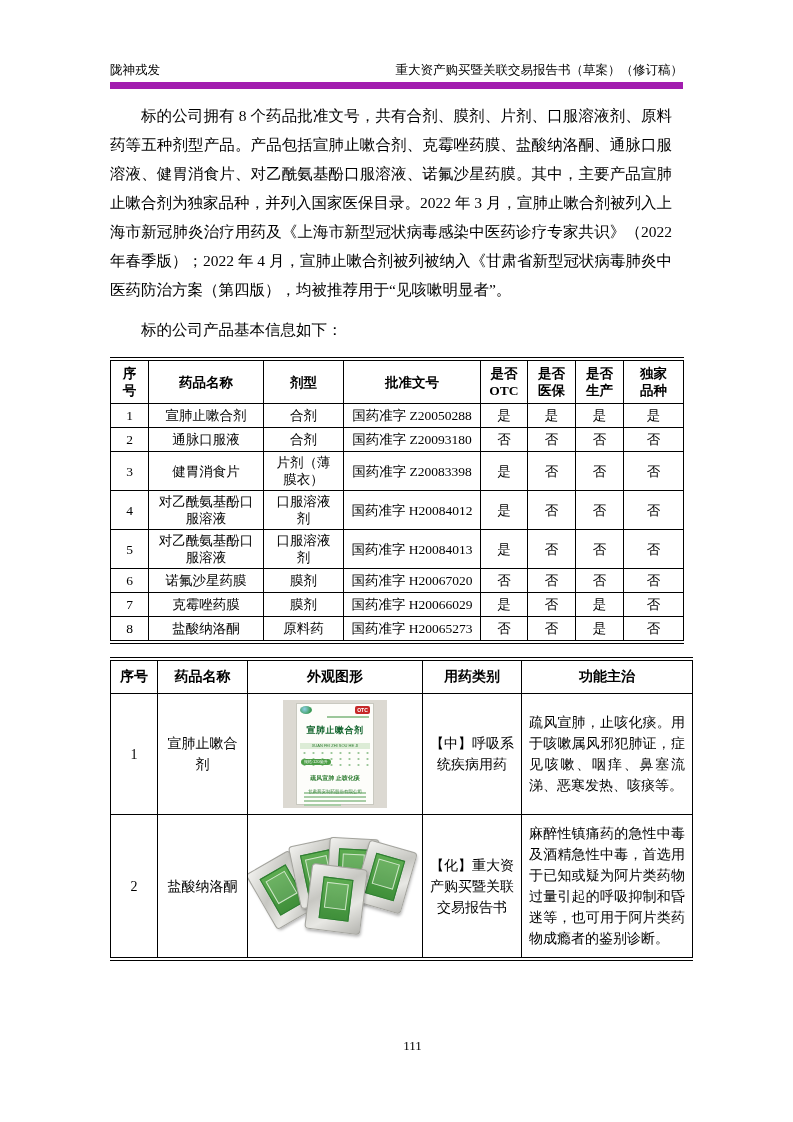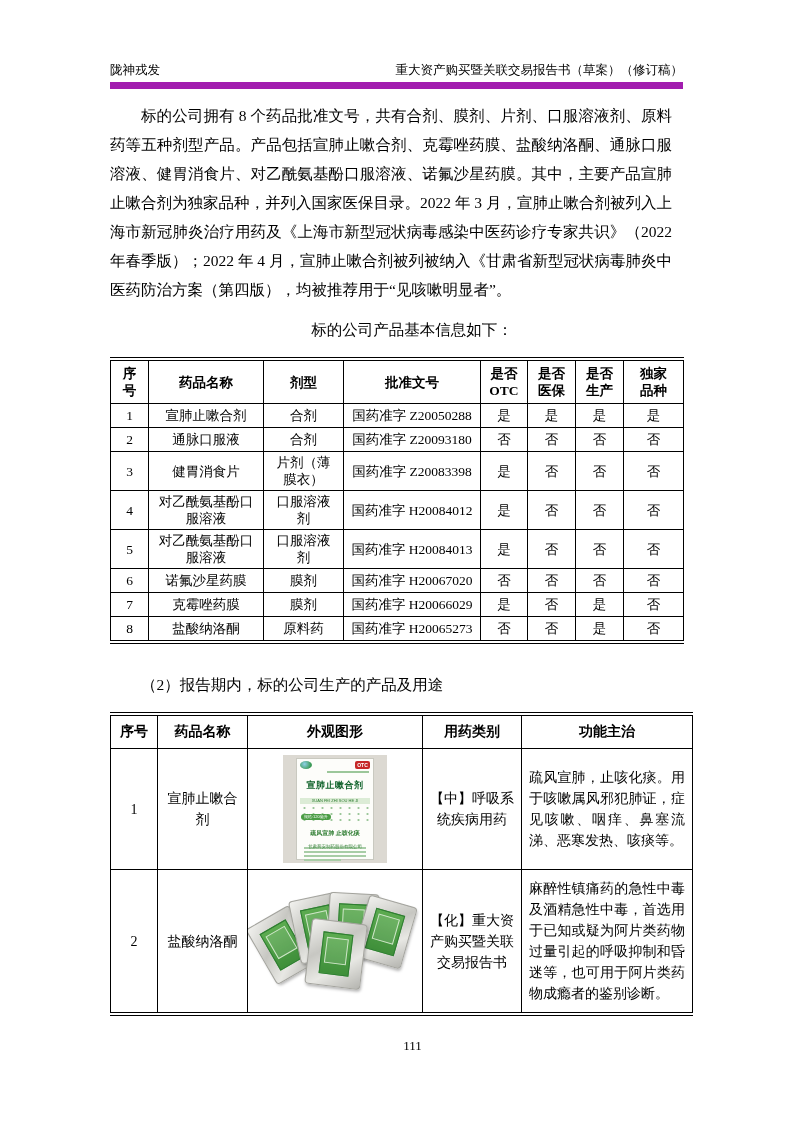--- a/index.html
+++ b/index.html
@@ -16,21 +16,21 @@
     display:flex; justify-content:space-between; align-items:flex-end;
     padding-top:62px; padding-bottom:4px; border-bottom:7px solid #a21caf;
     font-size:12.5px; line-height:16px;
   }
 
   
   .intro {
     margin:12px 11px 0 0; font-size:15.5px; line-height:29px;
     text-align:justify; text-indent:2em;
   }
-  .lead { margin:11px 0 0 0; font-size:15.5px; line-height:29px; text-indent:2em;text-align:center; }
+  .lead { margin:11px 0 0 0; font-size:15.5px; line-height:29px; text-indent:2em; }
   .section-heading { margin:26px 0 0 0; font-size:15.5px; line-height:29px; text-indent:2em; }
 
   
   table { border-collapse:collapse; table-layout:fixed; margin-top:13px;
           border-top:4px double #000; border-bottom:4px double #000;
           border-left:1.5px solid #000; border-right:1.5px solid #000; }
   th, td { border:1px solid #000; text-align:center; vertical-align:middle;
            overflow:hidden; }
   th { font-weight:bold; }
 
@@ -210,21 +210,20 @@
           <td>原料药</td>
           <td class="approval">国药准字 H20065273</td>
           <td>否</td>
           <td>否</td>
           <td>是</td>
           <td>否</td>
         </tr>
       </tbody>
     </table>
 
-    <p class="section-heading">（2）报告期内，标的公司生产的产品及用途</p>
 
     <table class="t2">
       <colgroup>
         <col style="width:47px">
           <col style="width:90px">
           <col style="width:175px">
           <col style="width:99px">
           <col style="width:171px">
       </colgroup>
       <thead>

